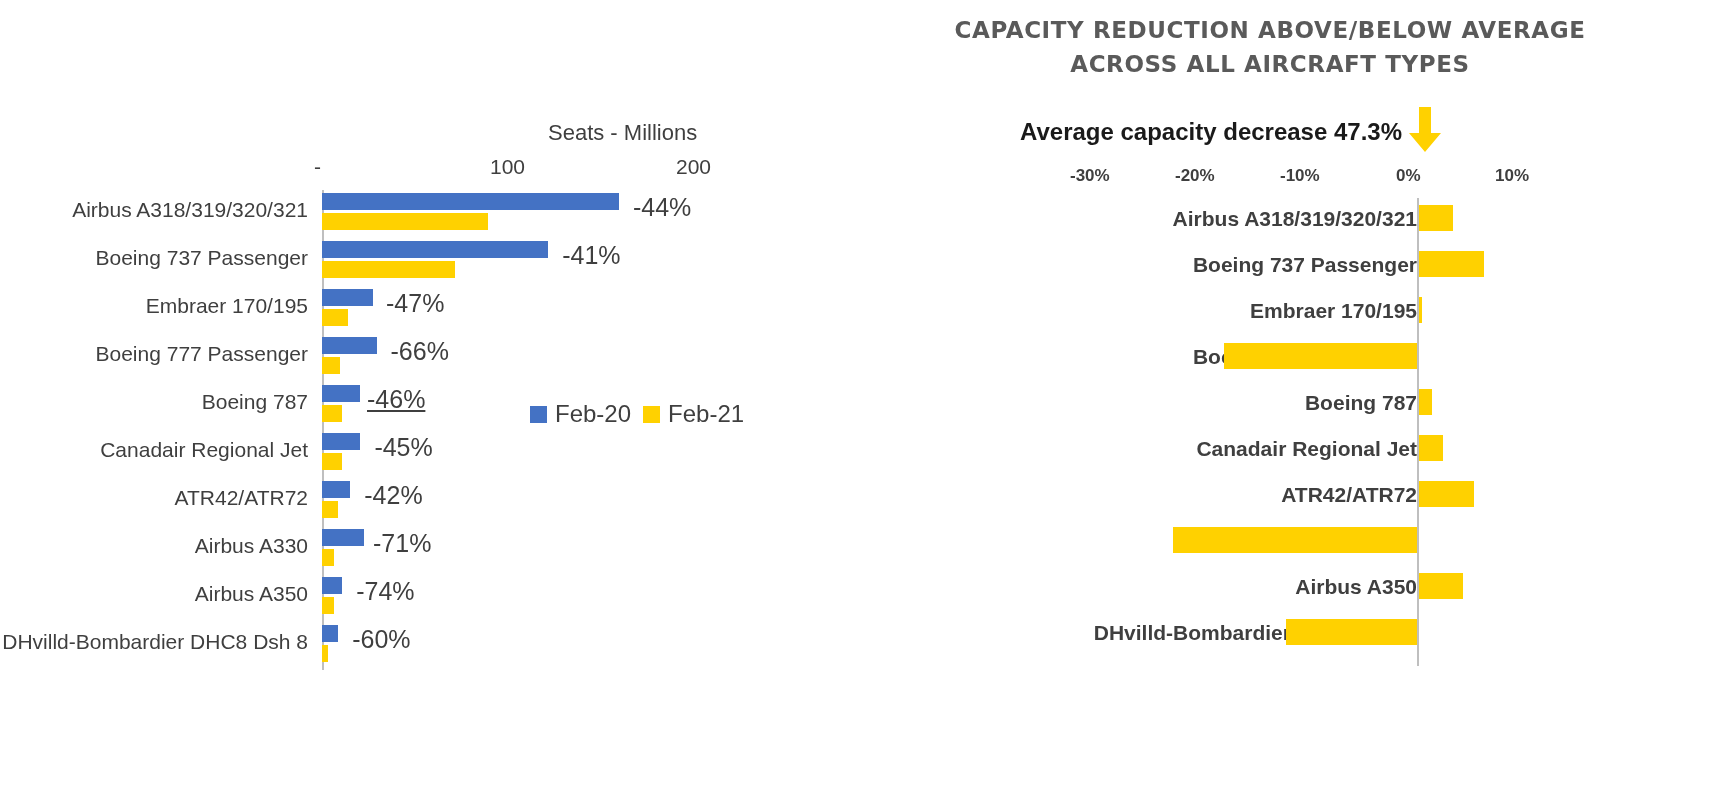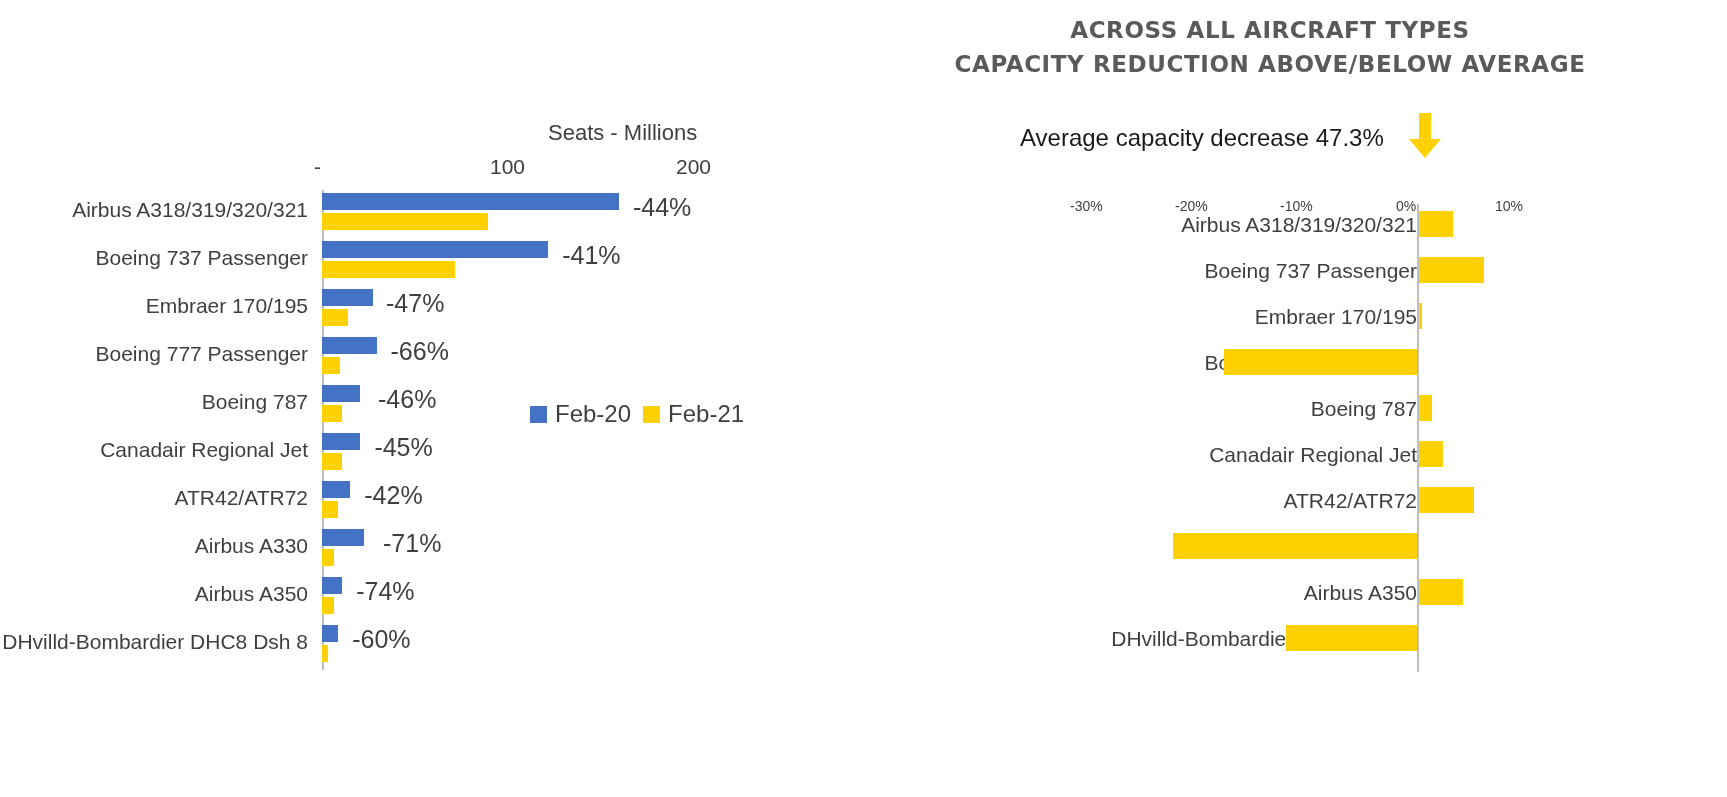--- a/index.html
+++ b/index.html
@@ -147,23 +147,24 @@
     height: 17px;
     display: inline-block;
   }
   .legend-swatch.blue { background: #4472c4; }
   .legend-swatch.yellow { background: #ffd100; }
 
   
   #right-chart {
     position: absolute;
     left: 860px;
-    top: 116px;
+    top: 110px;
     width: 867px;
     height: 640px;
+    font-weight: bold;
   }
   #avg-note {
     position: absolute;
     left: 160px;
     top: 8px;
     font-size: 24px;
     color: #1a1a1a;
     white-space: nowrap;
   }
   #avg-arrow {
@@ -175,23 +176,22 @@
   }
   #right-axis-labels {
     position: absolute;
     left: 0;
     top: 56px;
     width: 867px;
     height: 26px;
   }
   #right-axis-labels span {
     position: absolute;
-    font-size: 14px;
-    color: #3f3f3f;
-    margin-top: 26px;
+    font-size: 17px;
+    color: #3f3f3f;
   }
   .r-tick-m30 { left: 210px; }
   .r-tick-m20 { left: 315px; }
   .r-tick-m10 { left: 420px; }
   .r-tick-0   { left: 536px; }
   .r-tick-10  { left: 635px; }
 
   .right-plot {
     position: absolute;
     left: 0;
@@ -237,22 +237,22 @@
     white-space: nowrap;
   }
 </style>
 </head>
 <body>
 
 <div class="page">
 
 
   <div class="chart-title" id="title-right">
+    <div>CAPACITY REDUCTION ABOVE/BELOW AVERAGE</div>
     <div>ACROSS ALL AIRCRAFT TYPES</div>
-    <div>CAPACITY REDUCTION ABOVE/BELOW AVERAGE</div>
   </div>
 
   <div id="left-chart">
     <div class="axis-caption" id="seats-caption">Seats - Millions</div>
 
     <div id="left-axis-labels">
       <span class="tick-dash">-</span>
       <span class="tick-100">100</span>
       <span class="tick-200">200</span>
     </div>
@@ -280,39 +280,39 @@
         <div class="cat-row" style="top: 144px;">
           <div class="cat-label">Boeing 777 Passenger</div>
           <div class="bar blue" style="width: 54.54px;"></div>
           <div class="bar yellow" style="width: 18.18px;"></div>
           <div class="pct-label" style="left: 68.54px;">-66%</div>
         </div>
         <div class="cat-row" style="top: 192px;">
           <div class="cat-label">Boeing 787</div>
           <div class="bar blue" style="width: 38.38px;"></div>
           <div class="bar yellow" style="width: 20.2px;"></div>
-          <div class="pct-label" style="left: 56px;">-46%</div>
+          <div class="pct-label" style="left: 45px; text-decoration: underline;">-46%</div>
         </div>
         <div class="cat-row" style="top: 240px;">
           <div class="cat-label">Canadair Regional Jet</div>
           <div class="bar blue" style="width: 38.38px;"></div>
           <div class="bar yellow" style="width: 20.2px;"></div>
           <div class="pct-label" style="left: 52.38px;">-45%</div>
         </div>
         <div class="cat-row" style="top: 288px;">
           <div class="cat-label">ATR42/ATR72</div>
           <div class="bar blue" style="width: 28.28px;"></div>
           <div class="bar yellow" style="width: 16.16px;"></div>
           <div class="pct-label" style="left: 42.28px;">-42%</div>
         </div>
         <div class="cat-row" style="top: 336px;">
           <div class="cat-label">Airbus A330</div>
           <div class="bar blue" style="width: 42.42px;"></div>
           <div class="bar yellow" style="width: 12.12px;"></div>
-          <div class="pct-label" style="left: 61px;">-71%</div>
+          <div class="pct-label" style="left: 51px;">-71%</div>
         </div>
         <div class="cat-row" style="top: 384px;">
           <div class="cat-label">Airbus A350</div>
           <div class="bar blue" style="width: 20.2px;"></div>
           <div class="bar yellow" style="width: 12.12px;"></div>
           <div class="pct-label" style="left: 34.2px;">-74%</div>
         </div>
         <div class="cat-row" style="top: 432px;">
           <div class="cat-label">DHvilld-Bombardier DHC8 Dsh 8</div>
           <div class="bar blue" style="width: 16.16px;"></div>

